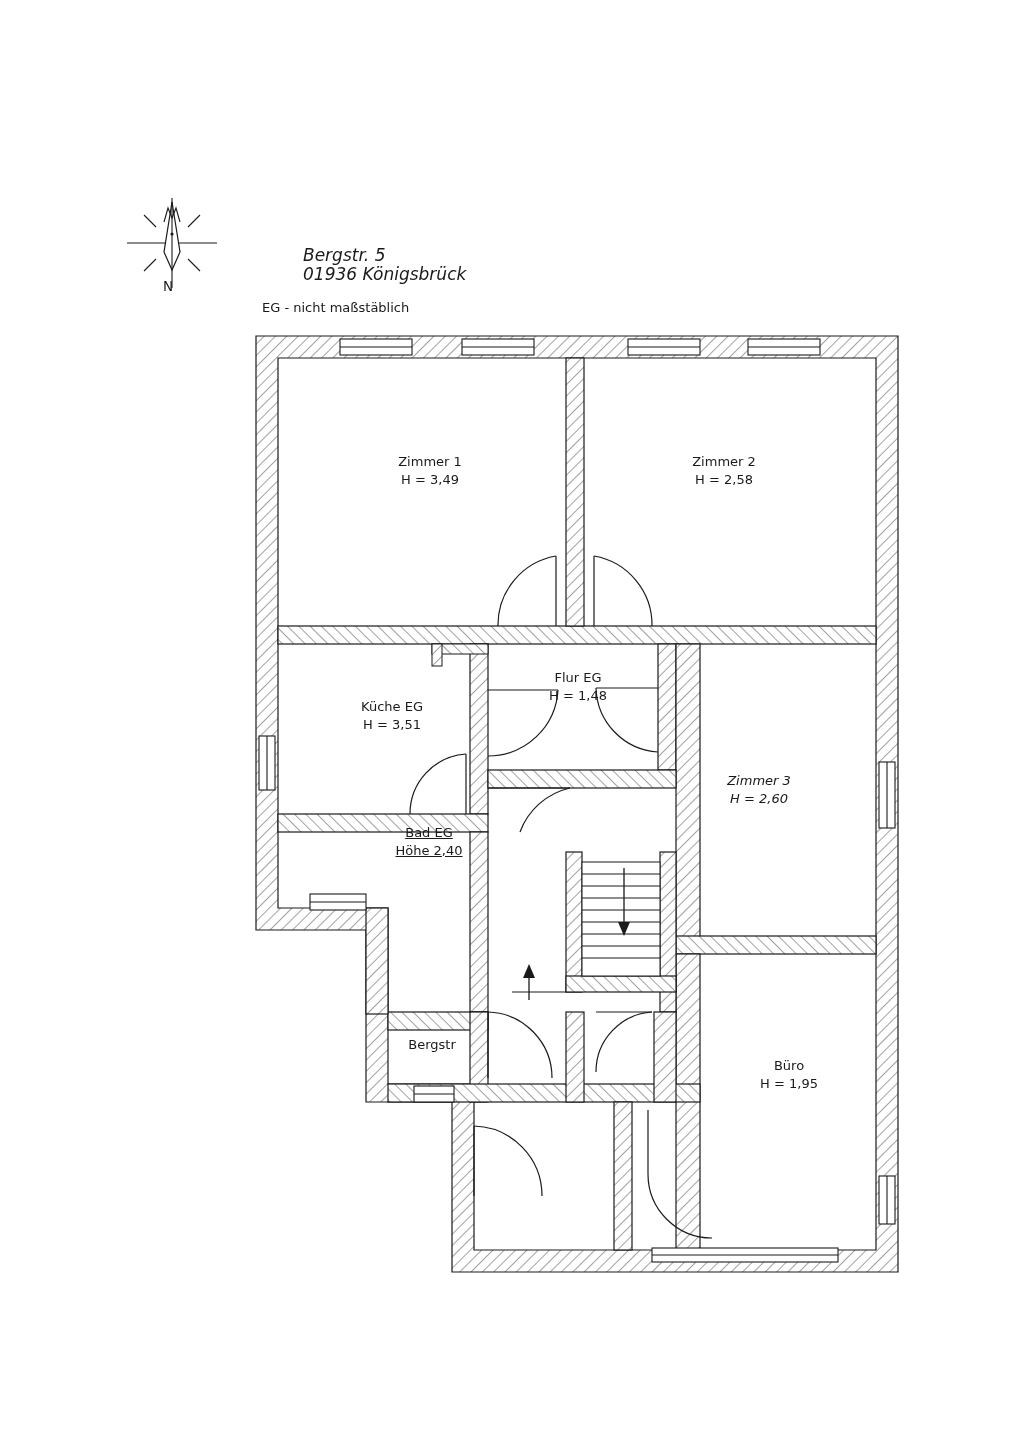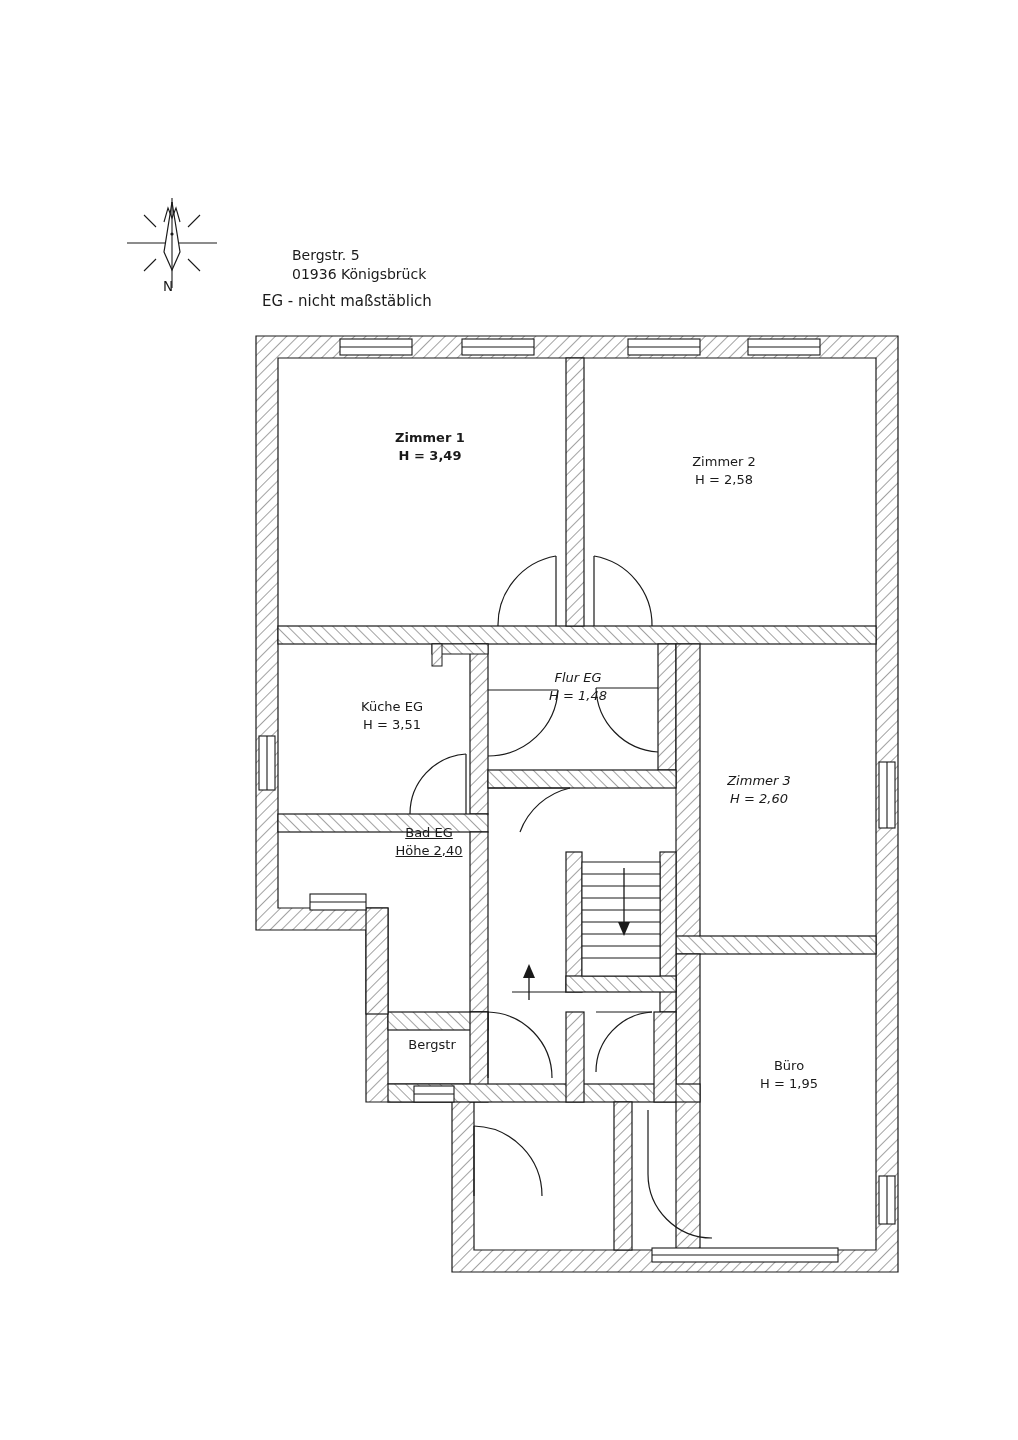--- a/index.html
+++ b/index.html
@@ -23,31 +23,32 @@
   
   .compass {
     position: absolute;
     left: 122px;
     top: 192px;
     width: 100px;
     height: 104px;
   }
   .addr {
     position: absolute;
-    left: 292px;
+    left: 303px;
     top: 246px;
-    font-size: 14px;
+    font-size: 17px;
     line-height: 19px;
     white-space: nowrap;
+    font-style: italic;
   }
   .scale-note {
     position: absolute;
     left: 262px;
-    top: 292px;
-    font-size: 15px;
+    top: 300px;
+    font-size: 13px;
     white-space: nowrap;
     text-align: right;
   }
   .compass-label {
     position: absolute;
     left: 163px;
     top: 278px;
     font-size: 13.5px;
   }
 
@@ -230,33 +231,33 @@
 
       <line x1="624" y1="868" x2="624" y2="932" stroke-width="1.3"></line>
       <path d="M618,922 L624,936 L630,922" fill="#1a1a1a" stroke="none"></path>
 
       <line x1="529" y1="1000" x2="529" y2="968" stroke-width="1.3"></line>
       <path d="M523,978 L529,964 L535,978" fill="#1a1a1a" stroke="none"></path>
       <line x1="512" y1="992" x2="566" y2="992" stroke-width="1.1"></line>
     </g>
   </svg>
 
-  <div class="room-label" style="left:430px; top:429px;font-weight:bold;">
+  <div class="room-label" style="left:430px; top:453px;">
     <div>Zimmer 1</div>
     <div>H = 3,49</div>
   </div>
   <div class="room-label" style="left:724px; top:453px;">
     <div>Zimmer 2</div>
     <div>H = 2,58</div>
   </div>
   <div class="room-label" style="left:392px; top:698px;text-align:center;">
     <div>Küche EG</div>
     <div>H = 3,51</div>
   </div>
-  <div class="room-label" style="left:578px; top:669px;font-style:italic;">
+  <div class="room-label" style="left:578px; top:669px;">
     <div>Flur EG</div>
     <div>H = 1,48</div>
   </div>
   <div class="room-label" style="left:759px; top:772px;font-style:italic;">
     <div>Zimmer 3</div>
     <div>H = 2,60</div>
   </div>
   <div class="room-label" style="left:429px; top:824px;text-decoration:underline;">
     <div>Bad EG</div>
     <div>Höhe 2,40</div>

